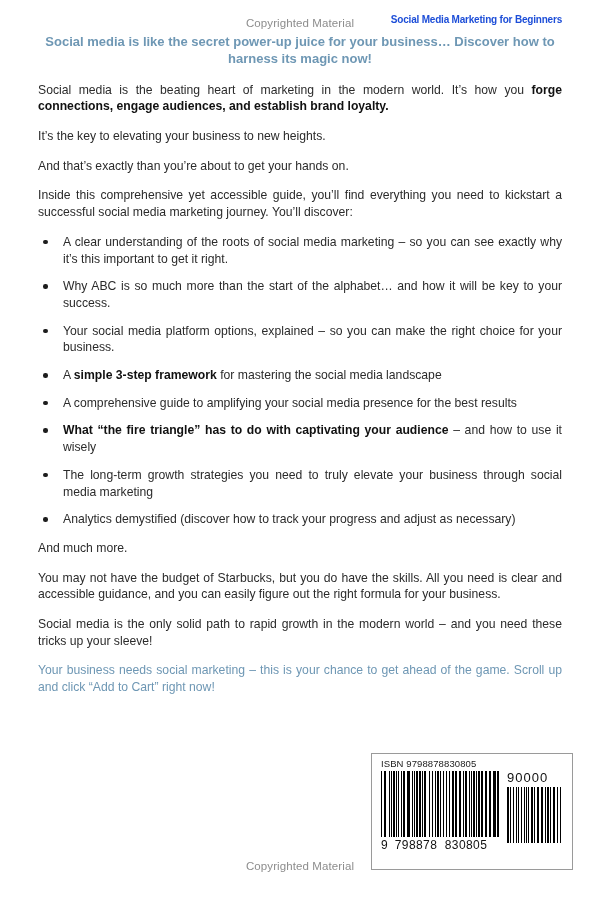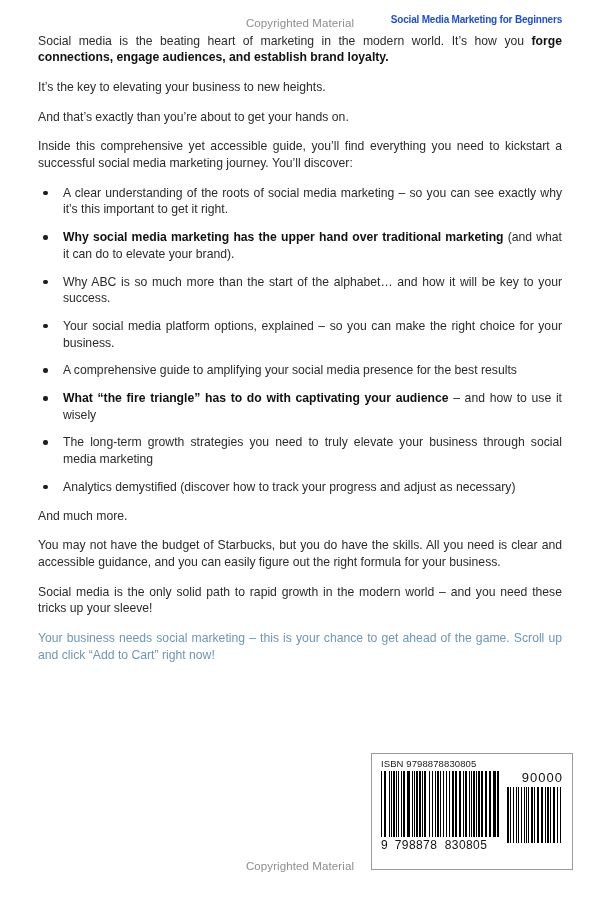--- a/index.html
+++ b/index.html
@@ -151,21 +151,21 @@
     display: flex;
     align-items: flex-start;
     gap: 8px;
   }
   .bc-main { width: 118px; }
   .bc-add  { width: 56px; padding-top: 0px; }
 
   .addon-digits {
     font-size: 13px;
     color: #111;
-    text-align: right;
+    text-align: left;
     letter-spacing: 1px;
     line-height: 1;
     margin-bottom: 3px;
     font-family: "Liberation Sans", sans-serif;
   }
 
   .bars {
     display: flex;
     align-items: flex-end;
     height: 66px;
@@ -189,34 +189,35 @@
 </style>
 </head>
 <body>
 
 <div class="page">
 
   <div class="content">
 
     <h1 class="title">Social Media Marketing for Beginners</h1>
 
+    <div class="subtitle">Social media is like the secret power-up juice for your business… Discover how to harness its magic now!</div>
 
     <p class="para"><span>Social media is the beating heart of marketing in the modern world. It’s how you </span><b>forge connections, engage audiences, and establish brand loyalty.</b></p>
 
     <p class="para">It’s the key to elevating your business to new heights.</p>
 
     <p class="para">And that’s exactly than you’re about to get your hands on.</p>
 
     <p class="para">Inside this comprehensive yet accessible guide, you’ll find everything you need to kickstart a successful social media marketing journey. You’ll discover:</p>
 
     <ul class="bullets">
       <li><span>A clear understanding of the roots of social media marketing – so you can see exactly why it’s this important to get it right.</span><b></b><span></span></li>
-      <li><span></span><b>Why social media marketing has the upper hand over traditional marketing</b><span> (and what it can do to elevate your brand).</span></li>
       <li><span>Why ABC is so much more than the start of the alphabet… and how it will be key to your success.</span><b></b><span></span></li>
       <li><span>Your social media platform options, explained – so you can make the right choice for your business.</span><b></b><span></span></li>
+      <li><span>A </span><b>simple 3-step framework</b><span> for mastering the social media landscape</span></li>
       <li><span>A comprehensive guide to amplifying your social media presence for the best results</span><b></b><span></span></li>
       <li><span></span><b>What “the fire triangle” has to do with captivating your audience</b><span> – and how to use it wisely</span></li>
       <li><span>The long-term growth strategies you need to truly elevate your business through social media marketing</span><b></b><span></span></li>
       <li><span>Analytics demystified (discover how to track your progress and adjust as necessary)</span><b></b><span></span></li>
     </ul>
 
     <p class="para">And much more.</p>
     <p class="para">You may not have the budget of Starbucks, but you do have the skills. All you need is clear and accessible guidance, and you can easily figure out the right formula for your business.</p>
     <p class="para">Social media is the only solid path to rapid growth in the modern world – and you need these tricks up your sleeve!</p>
 

